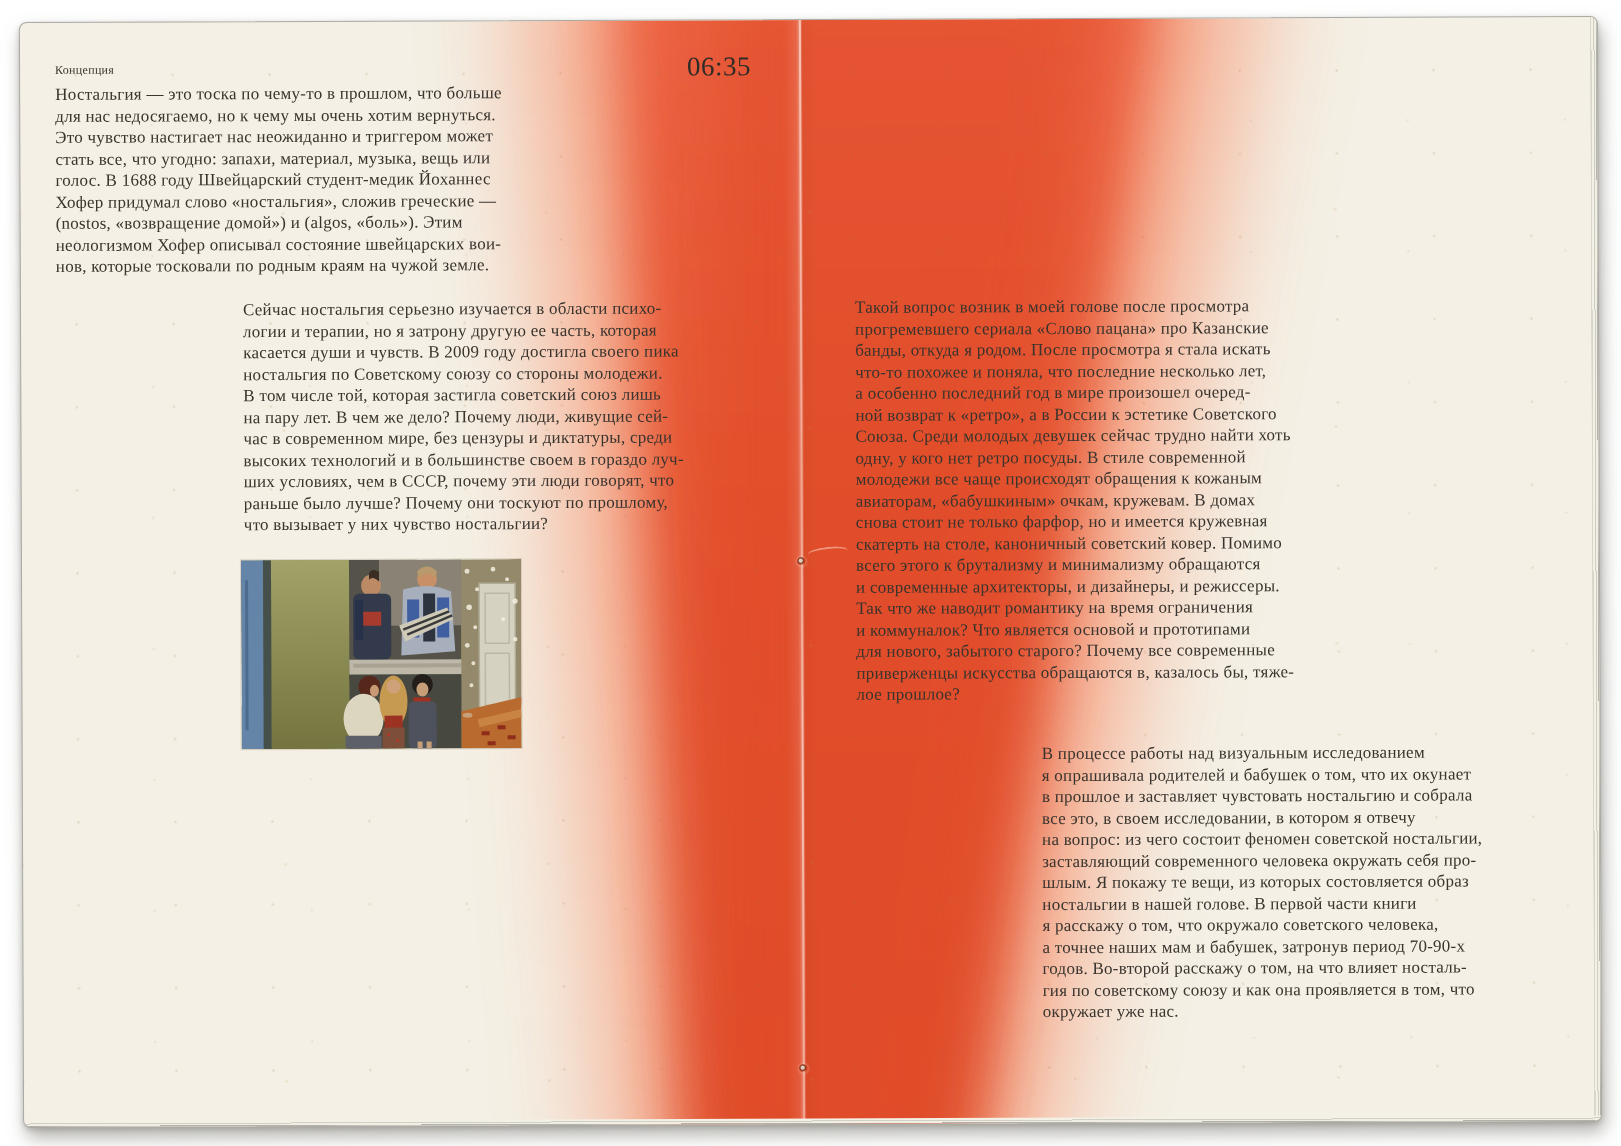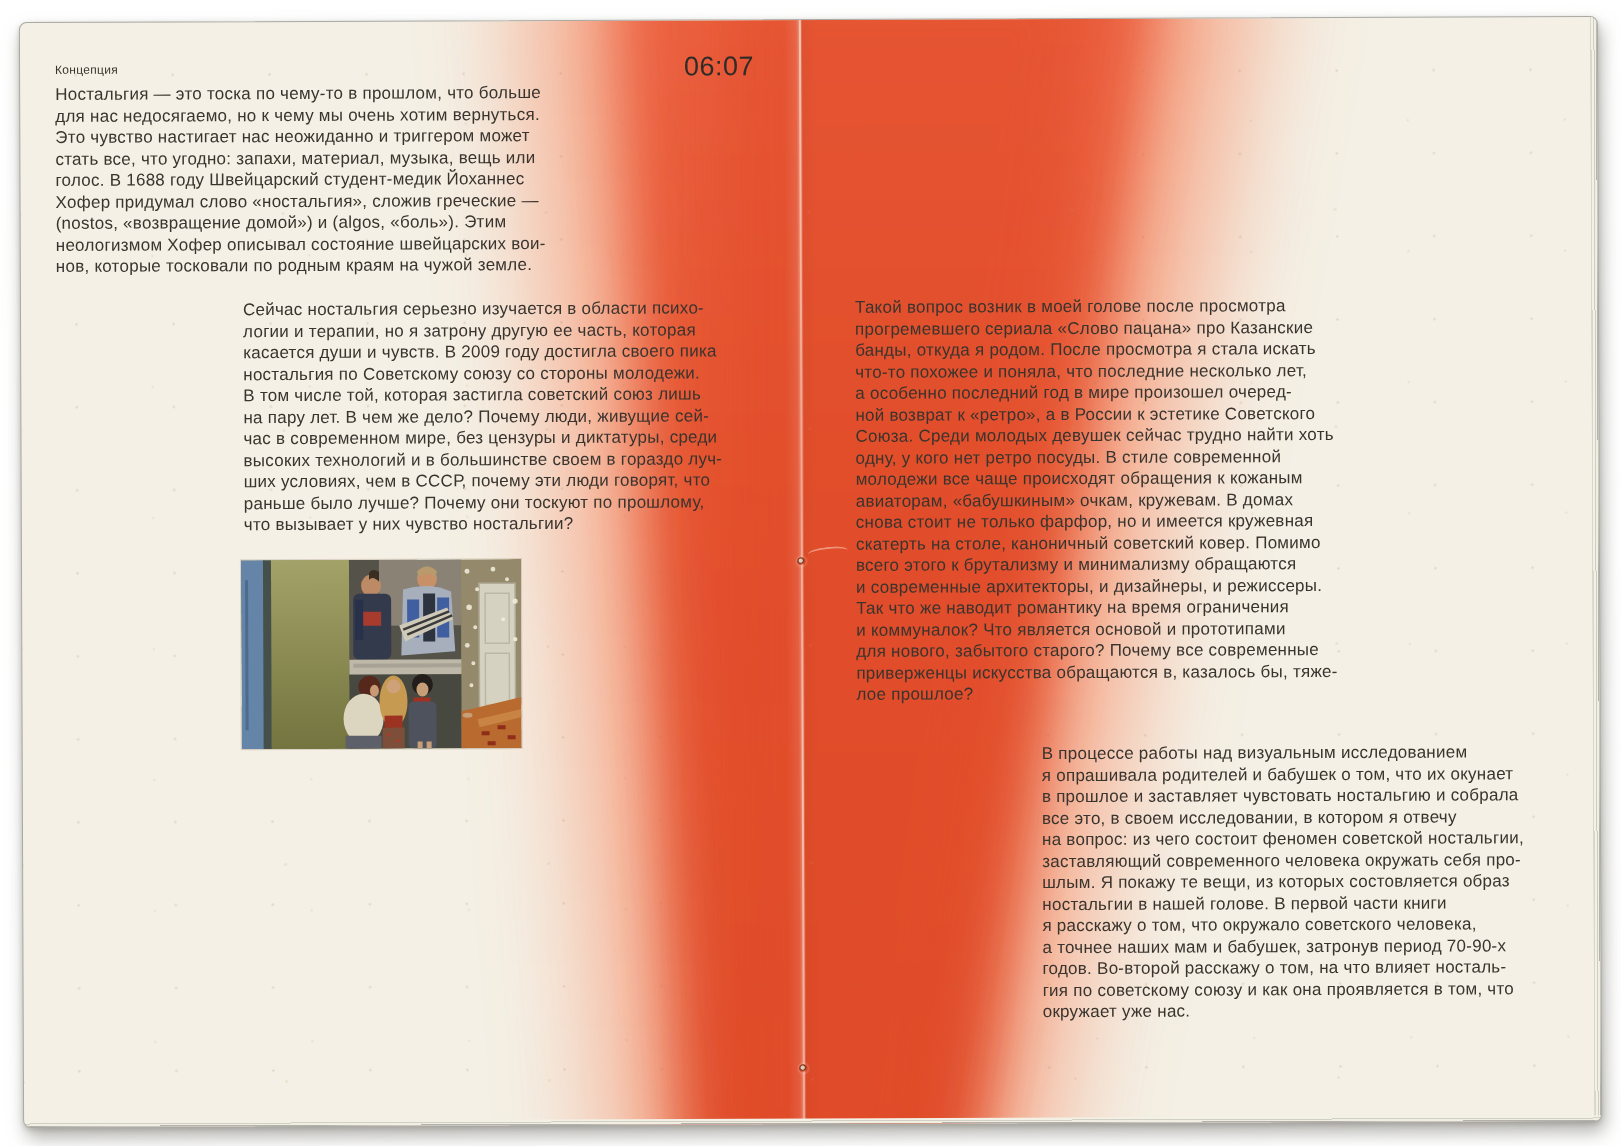--- a/index.html
+++ b/index.html
@@ -1,18 +1,18 @@
 <!DOCTYPE html>
 <html><head>
 <meta charset="utf-8">
 <style>
   html,body{margin:0;padding:0;background:#ffffff;}
   .stage{
     position:relative;width:1621px;height:1146px;background:#ffffff;overflow:hidden;
-    font-family:Liberation Sans, sans-serif;
+    font-family:Liberation Serif, serif;
   }
   
   .book{
     position:absolute;left:21px;top:19px;width:1577px;height:1104px;
     background:#f4f0e5;
     border:1px solid #aaa9a3;border-radius:8px;
     box-shadow:3px 10px 18px rgba(118,116,110,.55), 0 2px 5px rgba(140,138,130,.4);
     transform:rotate(-0.22deg);transform-origin:50% 50%;
     overflow:hidden;
   }
@@ -129,21 +129,21 @@
           <div class="tl">ностальгия по Советскому союзу со стороны молодежи.</div>
           <div class="tl">В том числе той, которая застигла советский союз лишь</div>
           <div class="tl">на пару лет. В чем же дело? Почему люди, живущие сей-</div>
           <div class="tl">час в современном мире, без цензуры и диктатуры, среди</div>
           <div class="tl">высоких технологий и в большинстве своем в гораздо луч-</div>
           <div class="tl">ших условиях, чем в СССР, почему эти люди говорят, что</div>
           <div class="tl">раньше было лучше? Почему они тоскуют по прошлому,</div>
           <div class="tl">что вызывает у них чувство ностальгии?</div>
         </div>
 
-      <div class="clock">06:07</div>
+      <div class="clock">06:35</div>
 
       <div class="photo">
         <svg viewBox="0 0 280 189" preserveAspectRatio="none">
 
           <rect width="280" height="189" fill="#7f7f4e"></rect>
           <linearGradient id="wallg" x1="0" y1="0" x2="0" y2="1">
             <stop offset="0" stop-color="#a3a268"></stop>
               <stop offset="1" stop-color="#73743f"></stop>
           </linearGradient>
           <rect x="30" y="0" width="80" height="189" fill="url(#wallg)"></rect>

